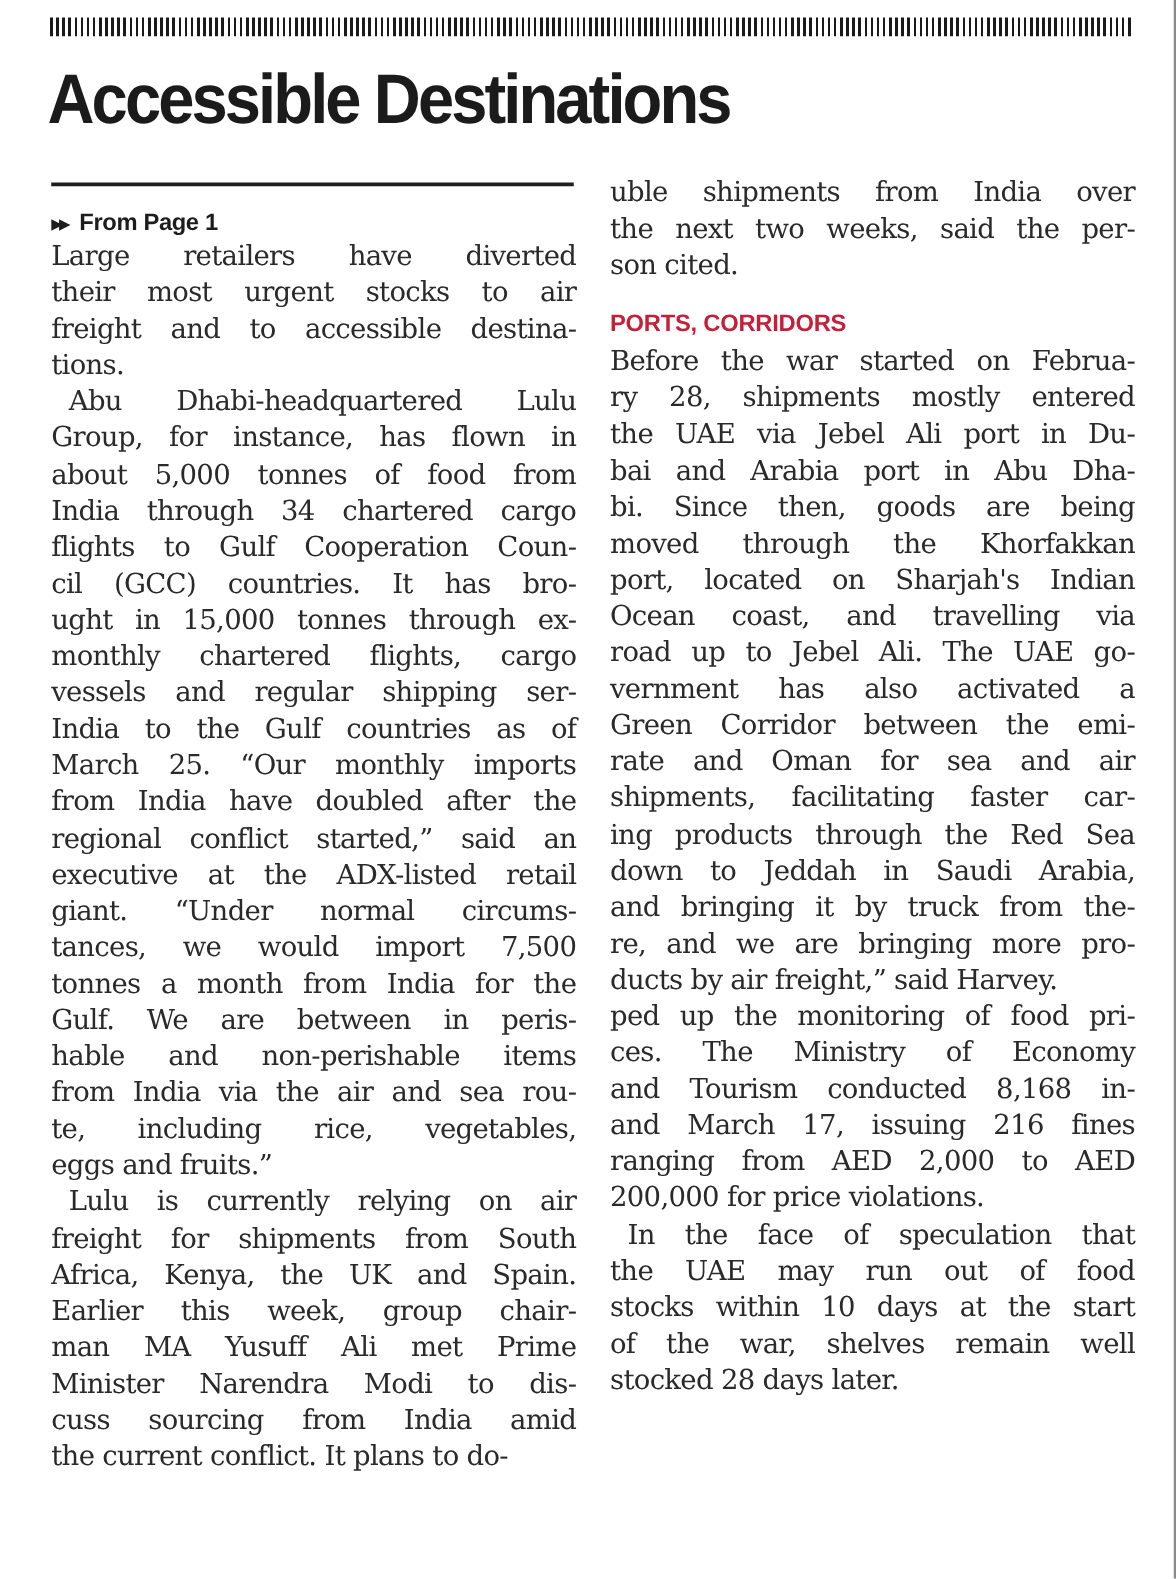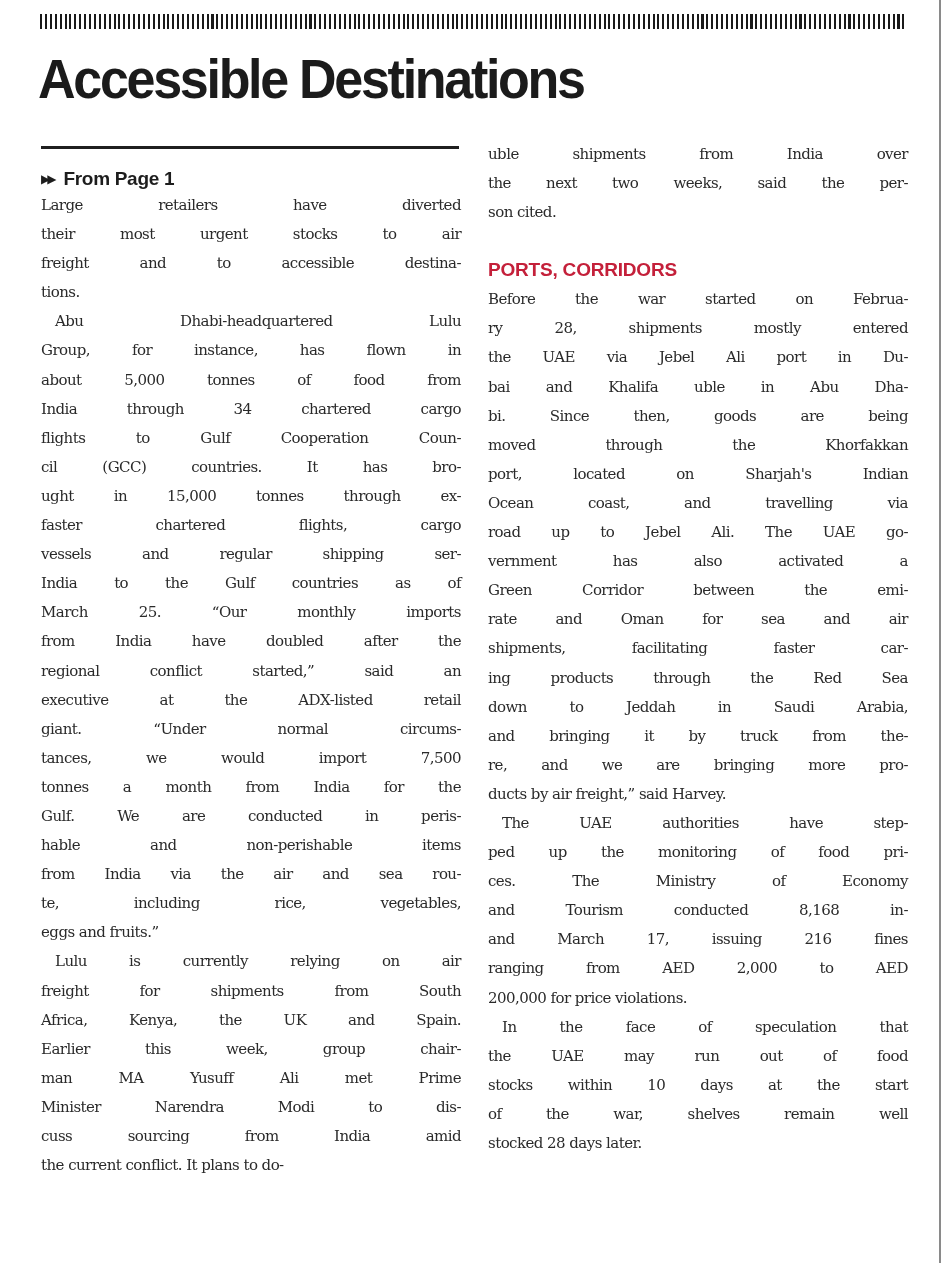--- a/index.html
+++ b/index.html
@@ -73,21 +73,21 @@
       align-items: center;
       gap: 6px;
     }
     .arrows {
       font-size: 12px;
       letter-spacing: -3px;
       margin-right: 4px;
     }
     .body-text {
       font-family: "DejaVu Serif", "Liberation Serif", serif;
-      font-size: 15px;
+      font-size: 22px;
       line-height: 29.1px;
       text-align: justify;
       letter-spacing: -0.55px;
       color: #2a2a2a;
       hyphens: manual;
     }
     .line {
       display: block;
       white-space: nowrap;
       text-align: justify;
@@ -100,21 +100,21 @@
     .line.indent {
       padding-left: 14px;
     }
     .subhead {
       font-family: "Liberation Sans", "DejaVu Sans", sans-serif;
       font-weight: 700;
       font-size: 19px;
       line-height: 22px;
       color: #c4203a;
       letter-spacing: -0.2px;
-      margin-top: 32px;
+      margin-top: 22px;
       margin-bottom: 4px;
     }
   </style>
 </head>
 <body>
 
 <div class="right-edge"></div>
 
 <div class="barcode-rule"></div>
 
@@ -134,31 +134,31 @@
         <span class="line last">tions.</span>
       </div>
       <div>
         <span class="line indent">Abu Dhabi-headquartered Lulu</span>
         <span class="line">Group, for instance, has flown in</span>
         <span class="line">about 5,000 tonnes of food from</span>
         <span class="line">India through 34 chartered cargo</span>
         <span class="line">flights to Gulf Cooperation Coun-</span>
         <span class="line">cil (GCC) countries. It has bro-</span>
         <span class="line">ught in 15,000 tonnes through ex-</span>
-        <span class="line">faster chartered flights, cargo</span>
+        <span class="line">monthly chartered flights, cargo</span>
         <span class="line">vessels and regular shipping ser-</span>
         <span class="line">India to the Gulf countries as of</span>
         <span class="line">March 25. “Our monthly imports</span>
         <span class="line">from India have doubled after the</span>
         <span class="line">regional conflict started,” said an</span>
         <span class="line">executive at the ADX-listed retail</span>
         <span class="line">giant. “Under normal circums-</span>
         <span class="line">tances, we would import 7,500</span>
         <span class="line">tonnes a month from India for the</span>
-        <span class="line">Gulf. We are conducted in peris-</span>
+        <span class="line">Gulf. We are between in peris-</span>
         <span class="line">hable and non-perishable items</span>
         <span class="line">from India via the air and sea rou-</span>
         <span class="line">te, including rice, vegetables,</span>
         <span class="line last">eggs and fruits.”</span>
       </div>
       <div>
         <span class="line indent">Lulu is currently relying on air</span>
         <span class="line">freight for shipments from South</span>
         <span class="line">Africa, Kenya, the UK and Spain.</span>
         <span class="line">Earlier this week, group chair-</span>
@@ -177,38 +177,37 @@
         <span class="line">the next two weeks, said the per-</span>
         <span class="line last">son cited.</span>
       </div>
     </div>
   <div class="subhead" style="color: rgb(196, 32, 58);">PORTS, CORRIDORS</div>
   <div class="body-text" id="right-body">
       <div>
         <span class="line">Before the war started on Februa-</span>
         <span class="line">ry 28, shipments mostly entered</span>
         <span class="line">the UAE via Jebel Ali port in Du-</span>
-        <span class="line">bai and Khalifa uble in Abu Dha-</span>
+        <span class="line">bai and Arabia port in Abu Dha-</span>
         <span class="line">bi. Since then, goods are being</span>
         <span class="line">moved through the Khorfakkan</span>
         <span class="line">port, located on Sharjah's Indian</span>
         <span class="line">Ocean coast, and travelling via</span>
         <span class="line">road up to Jebel Ali. The UAE go-</span>
         <span class="line">vernment has also activated a</span>
         <span class="line">Green Corridor between the emi-</span>
         <span class="line">rate and Oman for sea and air</span>
         <span class="line">shipments, facilitating faster car-</span>
         <span class="line">ing products through the Red Sea</span>
         <span class="line">down to Jeddah in Saudi Arabia,</span>
         <span class="line">and bringing it by truck from the-</span>
         <span class="line">re, and we are bringing more pro-</span>
         <span class="line last">ducts by air freight,” said Harvey.</span>
       </div>
       <div>
-        <span class="line indent">The UAE authorities have step-</span>
         <span class="line">ped up the monitoring of food pri-</span>
         <span class="line">ces. The Ministry of Economy</span>
         <span class="line">and Tourism conducted 8,168 in-</span>
         <span class="line">and March 17, issuing 216 fines</span>
         <span class="line">ranging from AED 2,000 to AED</span>
         <span class="line last">200,000 for price violations.</span>
       </div>
       <div>
         <span class="line indent">In the face of speculation that</span>
         <span class="line">the UAE may run out of food</span>

